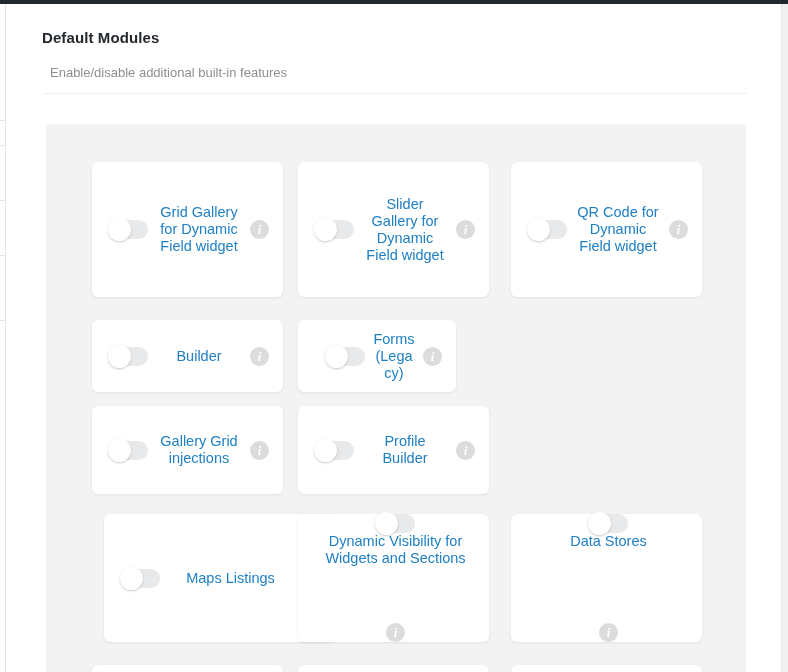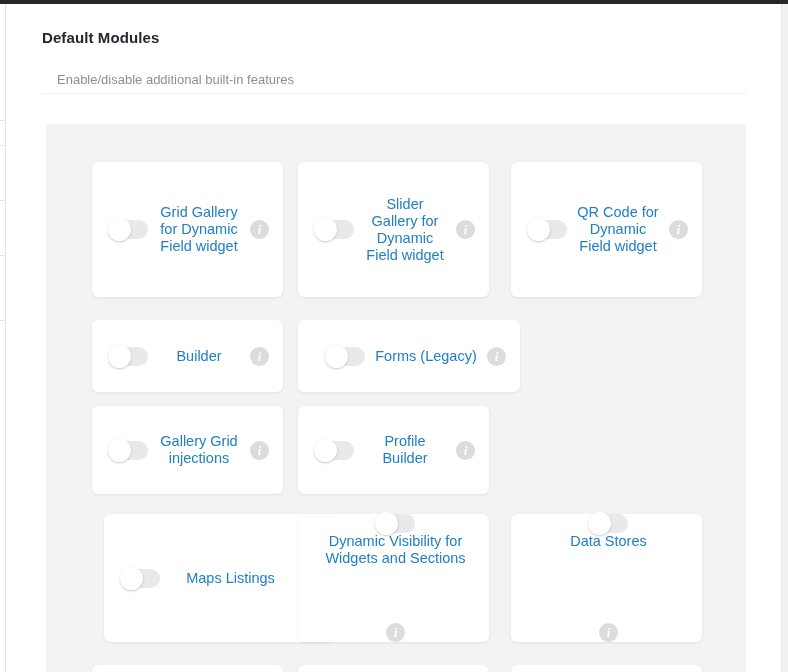--- a/index.html
+++ b/index.html
@@ -77,21 +77,21 @@
     font-size: 15px;
     font-weight: bold;
     color: #23282d;
     letter-spacing: .1px;
     margin: 0;
     line-height: 20px;
   }
   .sec-sub {
     font-size: 13px;
     color: #8b8f94;
-    margin: 15px;
+    margin: 8px;
     padding-top: 8px;
     line-height: 18px;
   }
   .sec-rule {
     position: absolute;
     top: 89px;
     left: 36px;
     width: 704px;
     height: 1px;
     background: #eceef0;
@@ -216,21 +216,21 @@
         <div class="mod-label">QR Code for Dynamic Field widget</div>
         <div class="info">i</div>
       </div>
       <div class="card" style="left: 46px; top: 196px; width: 191px; height: 72px;">
         <div class="toggle">
           <div class="knob"></div>
         </div>
         <div class="mod-label">Builder</div>
         <div class="info">i</div>
       </div>
-      <div class="card" style="left: 252px; top: 196px; width: 222px; height: 72px; padding-left: 29px;">
+      <div class="card" style="left: 252px; top: 196px; width: 158px; height: 72px; padding-left: 29px;">
         <div class="toggle">
           <div class="knob"></div>
         </div>
         <div class="mod-label">Forms (Legacy)</div>
         <div class="info">i</div>
       </div>
       <div class="card" style="left: 46px; top: 282px; width: 191px; height: 88px;">
         <div class="toggle">
           <div class="knob"></div>
         </div>

